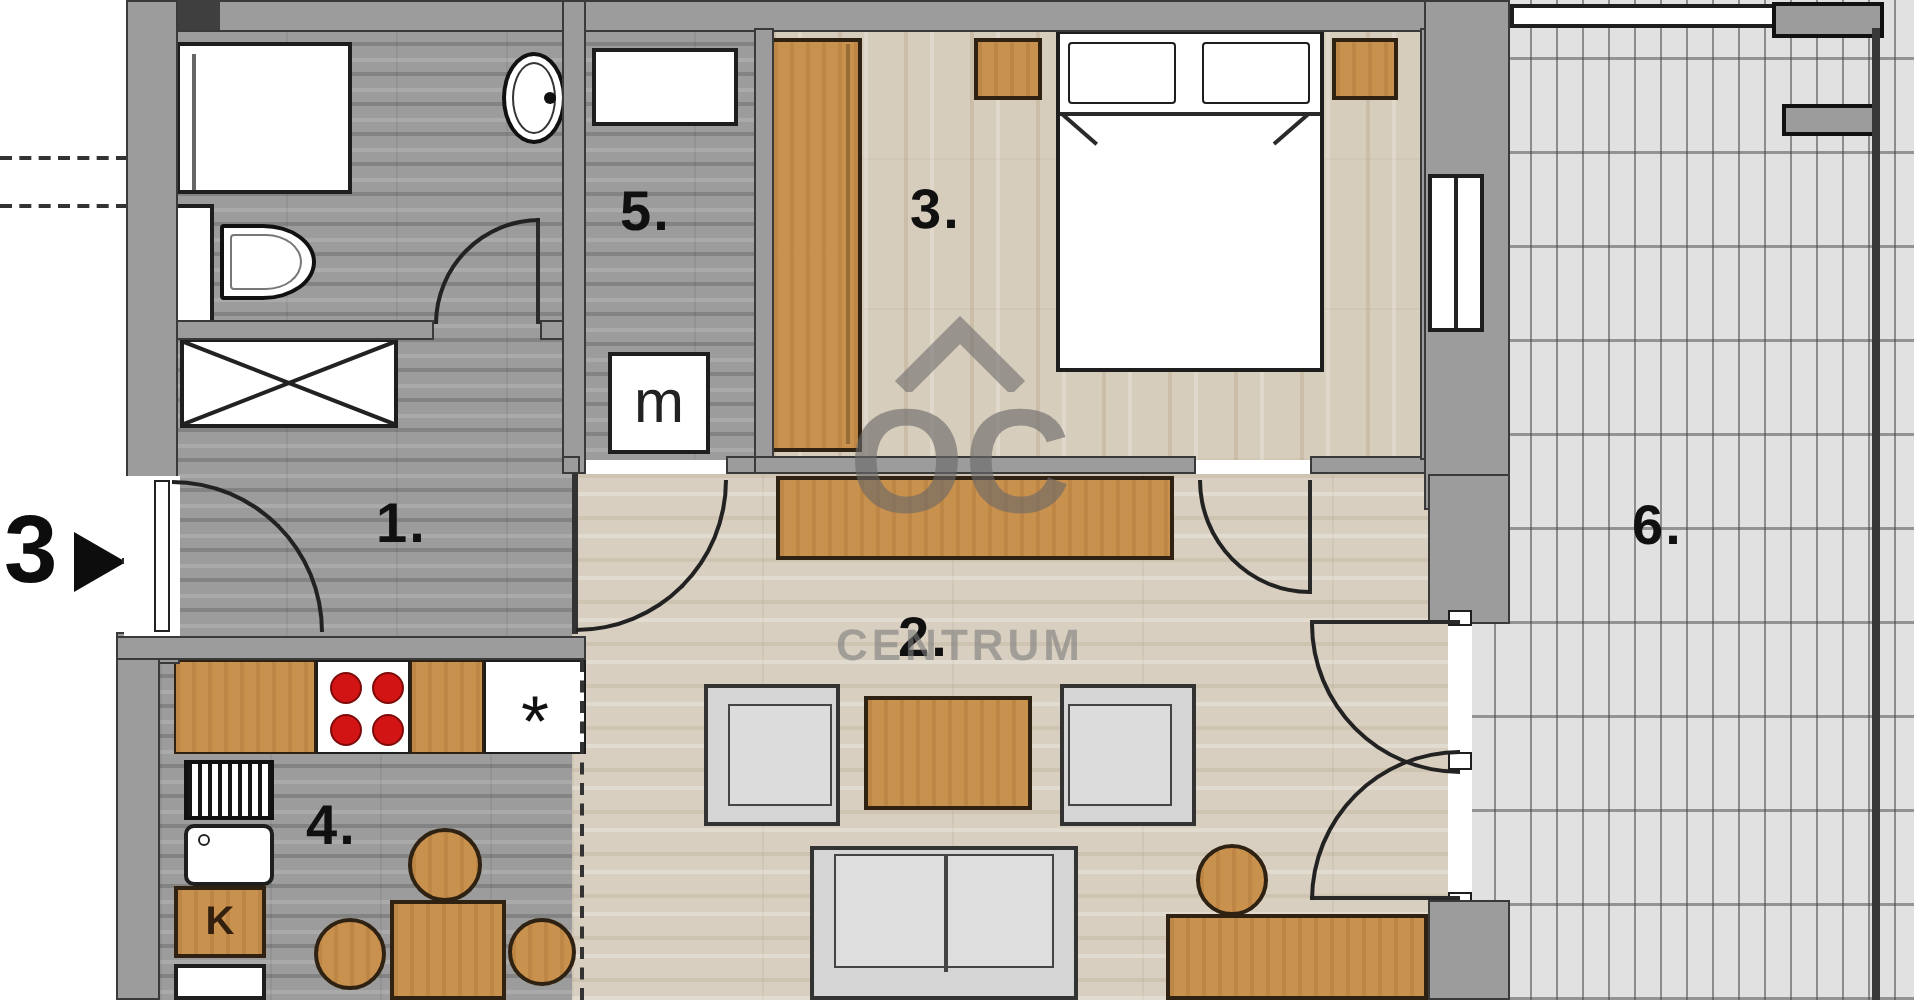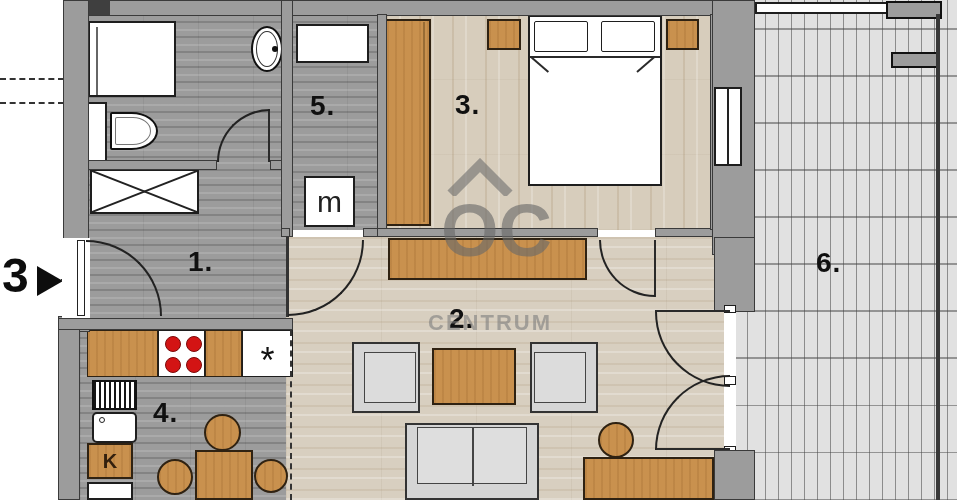--- a/index.html
+++ b/index.html
@@ -27,21 +27,21 @@
   .wood{background-color:#c9914e;border:2px solid #2f2212;
         background-image:repeating-linear-gradient(90deg, rgba(120,70,20,.14) 0 2px, transparent 2px 8px);}
   .wbox{background:#fff;border:2px solid #1e1e1e;}
   .gray-f{background:#d5d5d5;border:2px solid #333;}
   .arc{background:transparent;border:0 solid #222;}
   .lbl{font-weight:bold;font-size:28px;color:#101010;letter-spacing:1px;}
   .line{background:#2a2a2a;}
   .dash-h{border-top:2.5px dashed #333;height:0;}
   .burner{width:16px;height:16px;border-radius:50%;background:#d31414;border:1px solid #7d0a0a;}
   .chair{border-radius:50%;}
-  .wm{color:#6e6e6e;pointer-events:none;text-align:right;text-decoration:underline;}
+  .wm{color:#6e6e6e;pointer-events:none;text-align:center;text-decoration:underline;}
 </style>
 </head>
 <body>
 
 <div id="plan">
 
   <div class="fg" style="left:88px;top:14px;width:194px;height:148px;"></div>
   <div class="fg" style="left:88px;top:162px;width:200px;height:156px;"></div>
   <div class="fg" style="left:80px;top:330px;width:211px;height:170px;"></div>
   <div class="fg" style="left:292px;top:14px;width:86px;height:216px;"></div>

